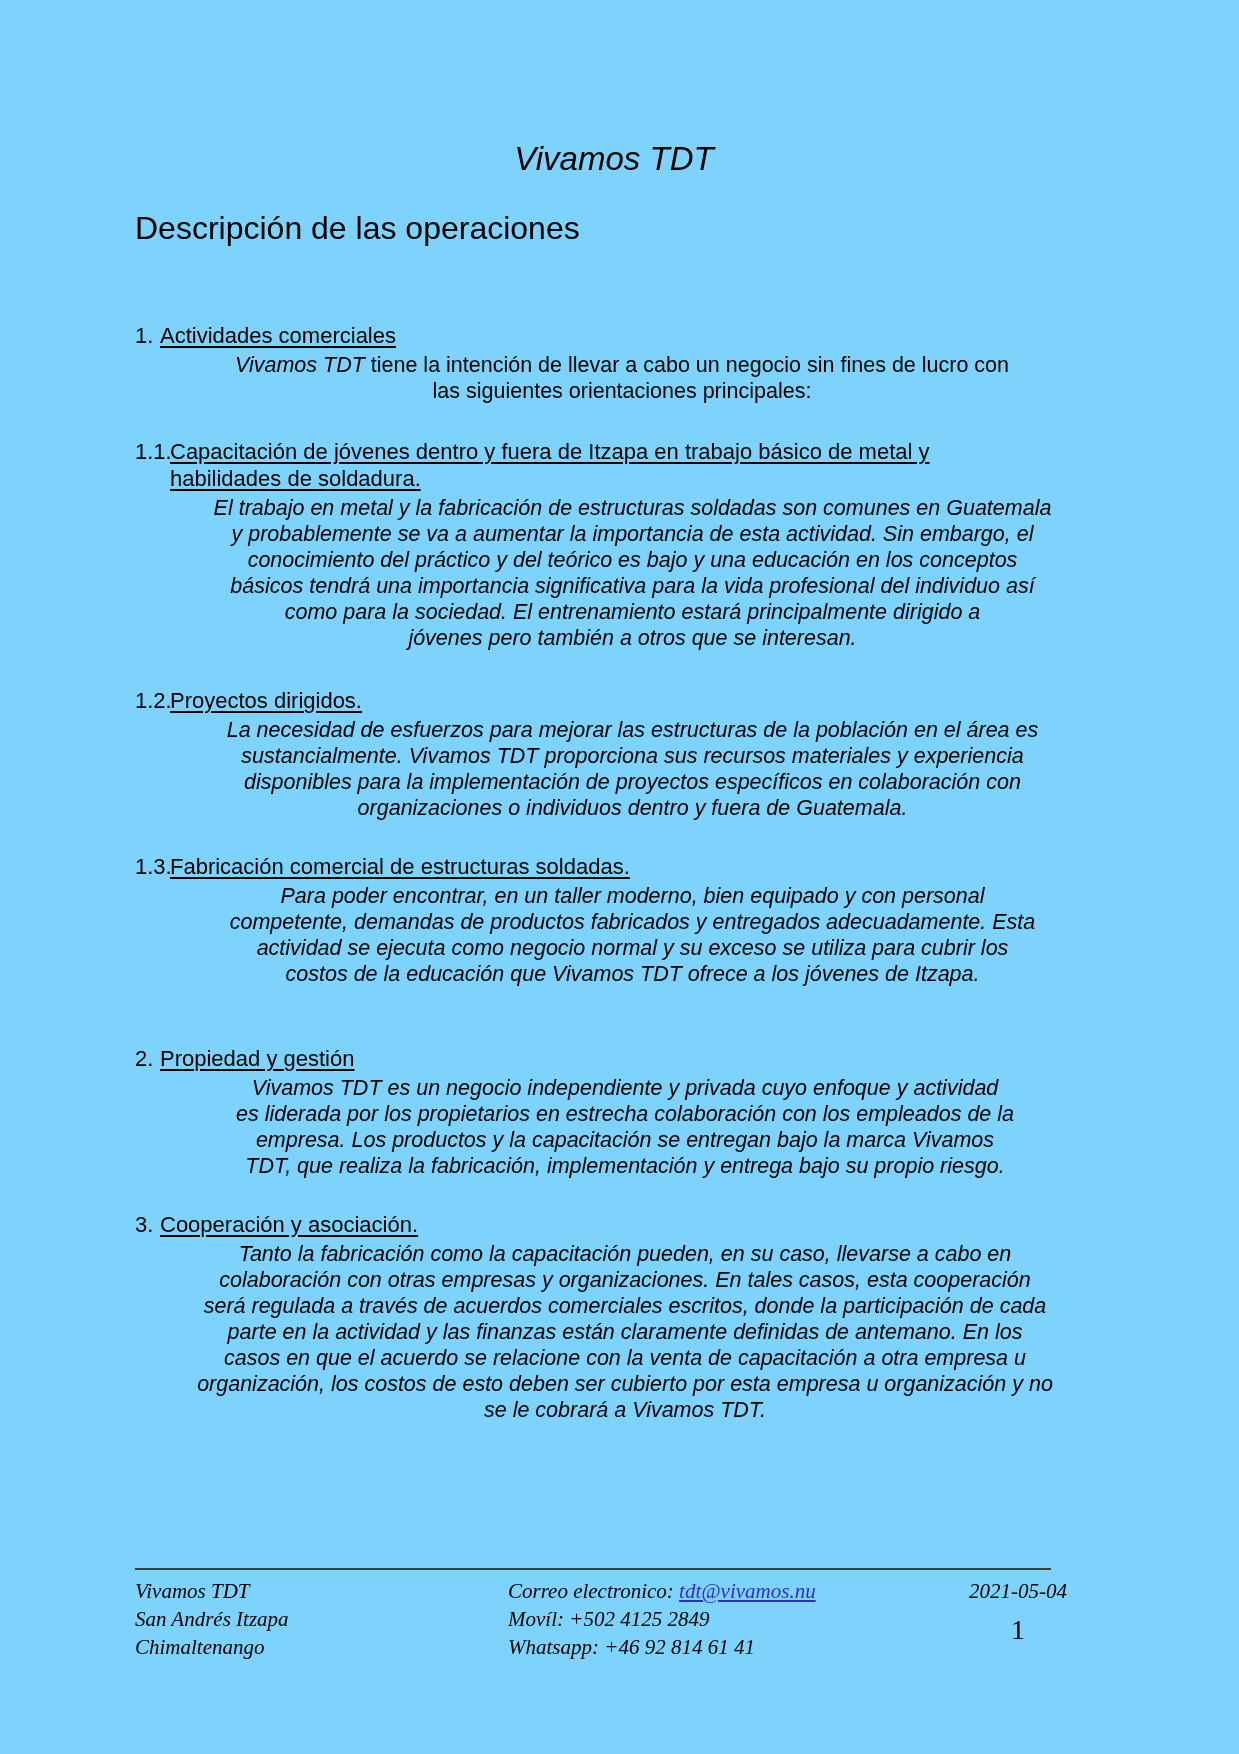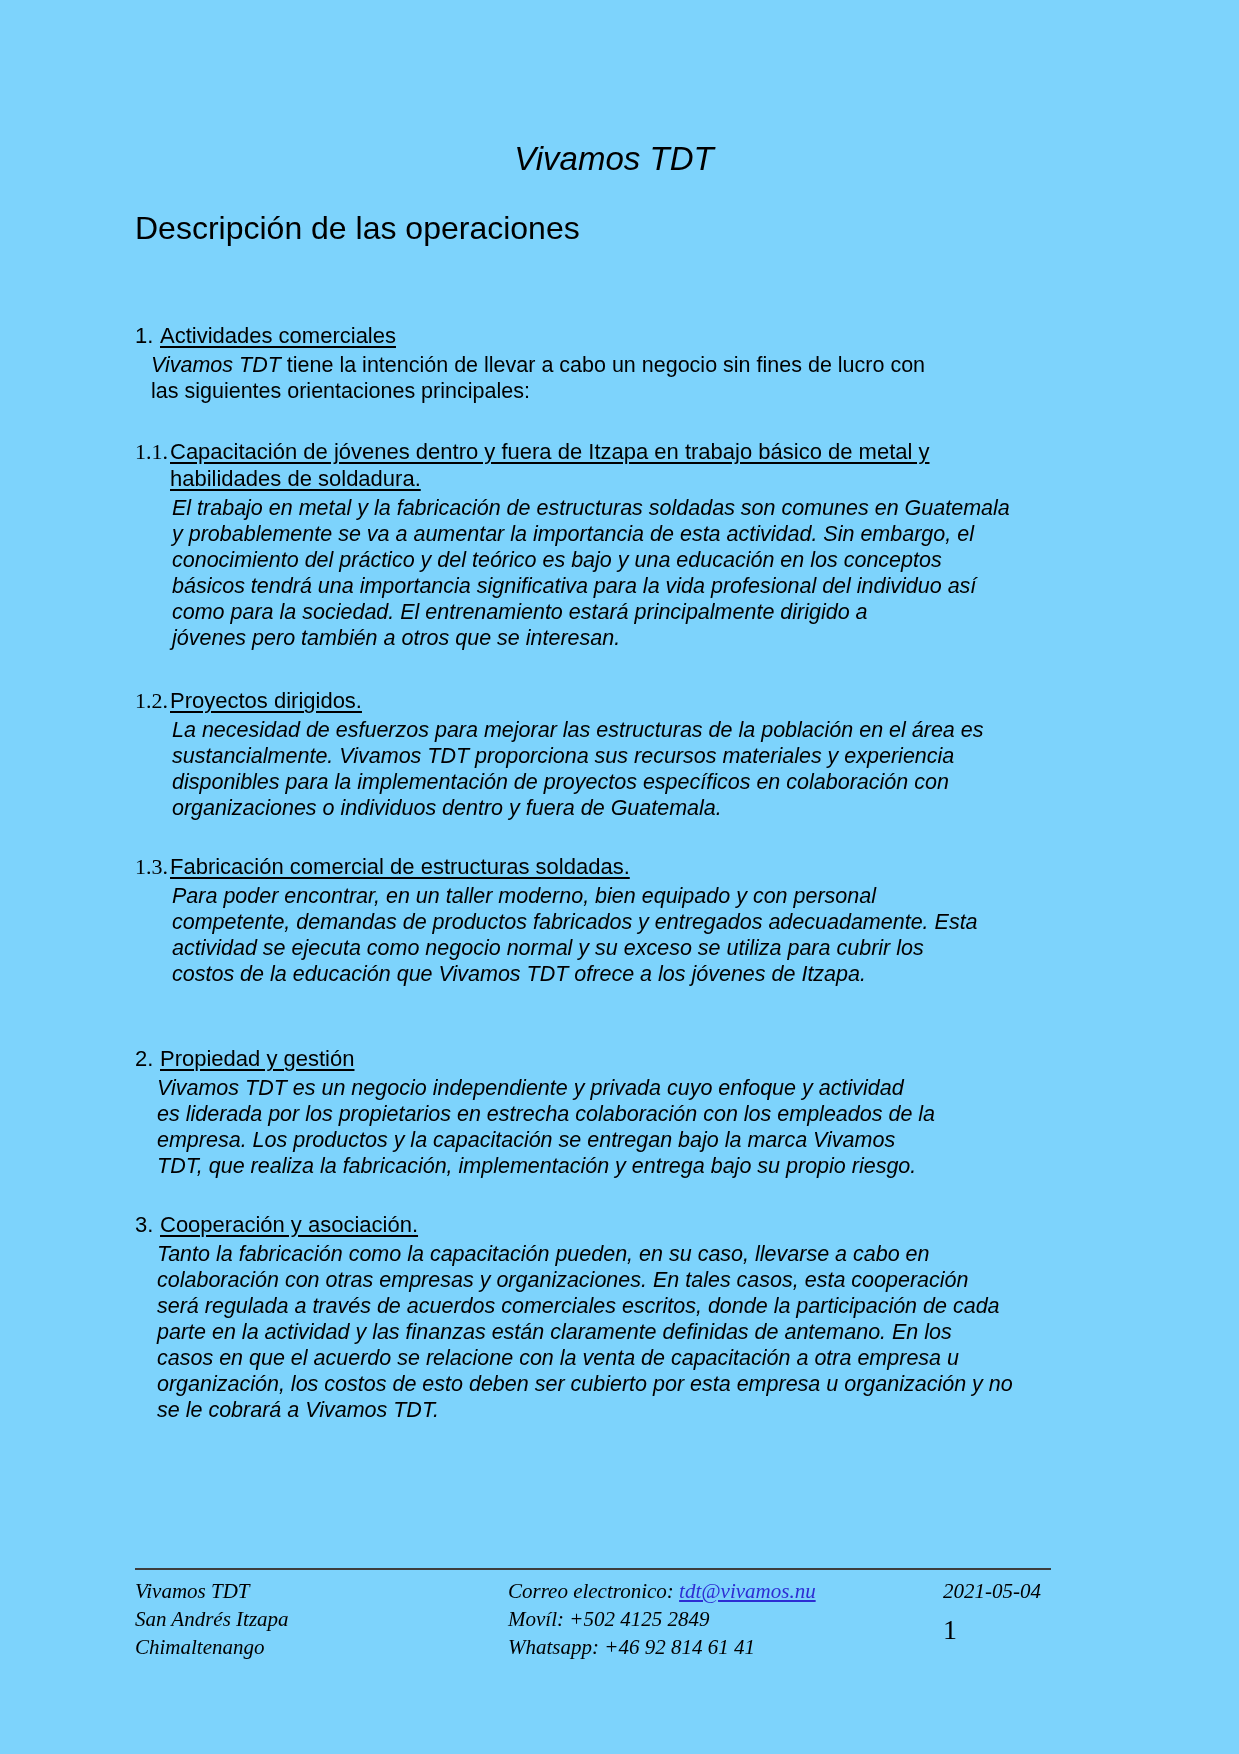--- a/index.html
+++ b/index.html
@@ -11,43 +11,43 @@
   .doc-title {
     text-align:center; font-style:italic; font-size:33px; line-height:38px;
   }
   .doc-subtitle { text-align:left; font-size:32px; line-height:36px; margin-top:32px; }
   .sec-heading { display:flex; font-size:22px; line-height:27px; }
   .sec-heading .num { flex:none; }
   .sec-heading .txt {
     text-decoration:underline; text-underline-offset:3px; white-space:pre-line;
   }
   .num-w1 { width:25px; }
-  .num-w2 { width:35px;font-family:Liberation Serif, serif; }
+  .num-w2 { width:35px; }
   .body-par {
-    font-size:21.5px; line-height:26px; white-space:pre-line; margin-top:3px;
+    font-size:21.5px; line-height:26px; white-space:pre-line; margin-top:3px;text-align:center;
   }
   .italic { font-style:italic; }
   .ind-16 { padding-left:16px; }
   .ind-22 { padding-left:22px; }
   .ind-37 { padding-left:37px; }
   .mt-76 { margin-top:76px; }
   .mt-58 { margin-top:58px; }
   .mt-36 { margin-top:36px; }
   .mt-34 { margin-top:34px; }
   .mt-32 { margin-top:32px; }
   .footer {
     position:absolute; left:135px; top:1560px; width:958px;
     font-family:"Liberation Serif", serif; font-style:italic;
     font-size:21px; line-height:28px; color:#000000;
   }
   .footer-divider { width:916px; border-bottom:2px solid #3d3d3d; height:8px; }
   .footer-cols { display:flex; margin-top:7px; }
   .footer-left { width:373px; }
   .footer-center { width:435px; }
-  .footer-right { flex:1; text-align:left; }
+  .footer-right { flex:1; text-align:center; }
   .email-link { color:#2d2dd3; text-decoration:underline; cursor:pointer; }
   .page-number {
     font-style:normal; font-size:28px; line-height:30px; margin-top:10px;
   }
 </style>
 </head>
 <body>
 
 <div class="page">
   <div class="content">

